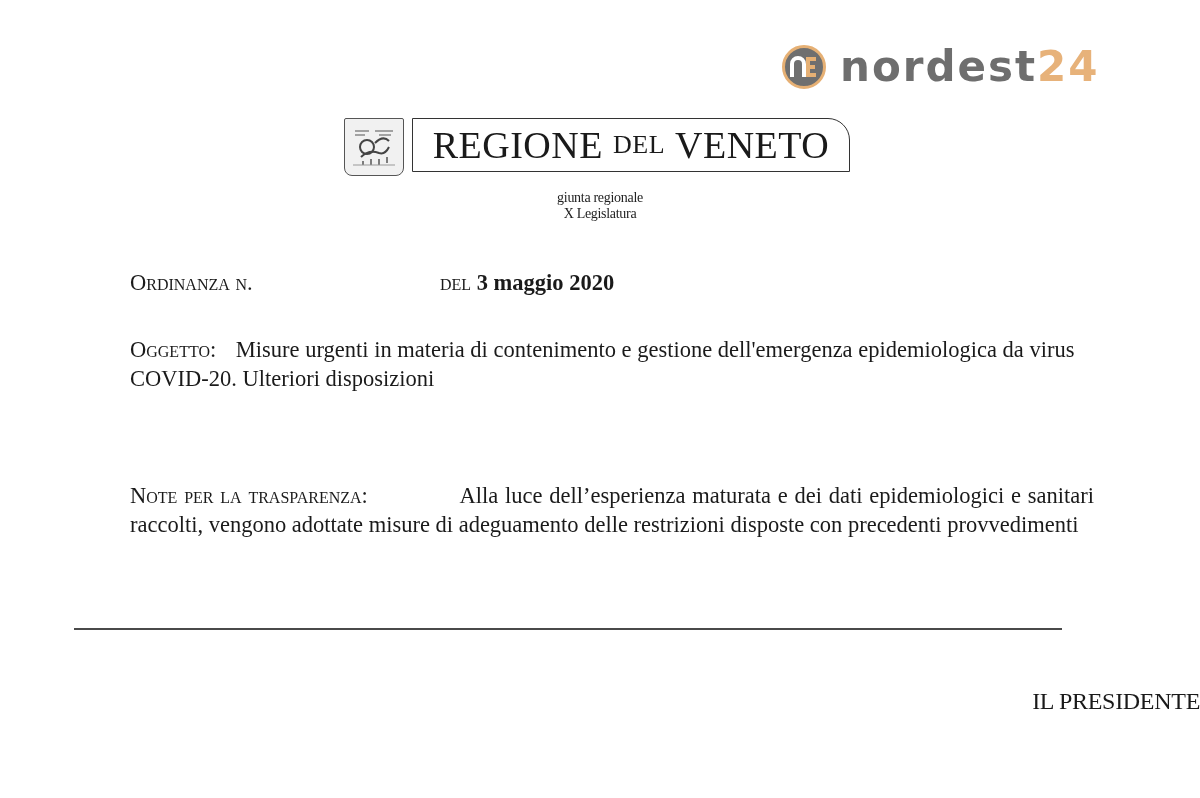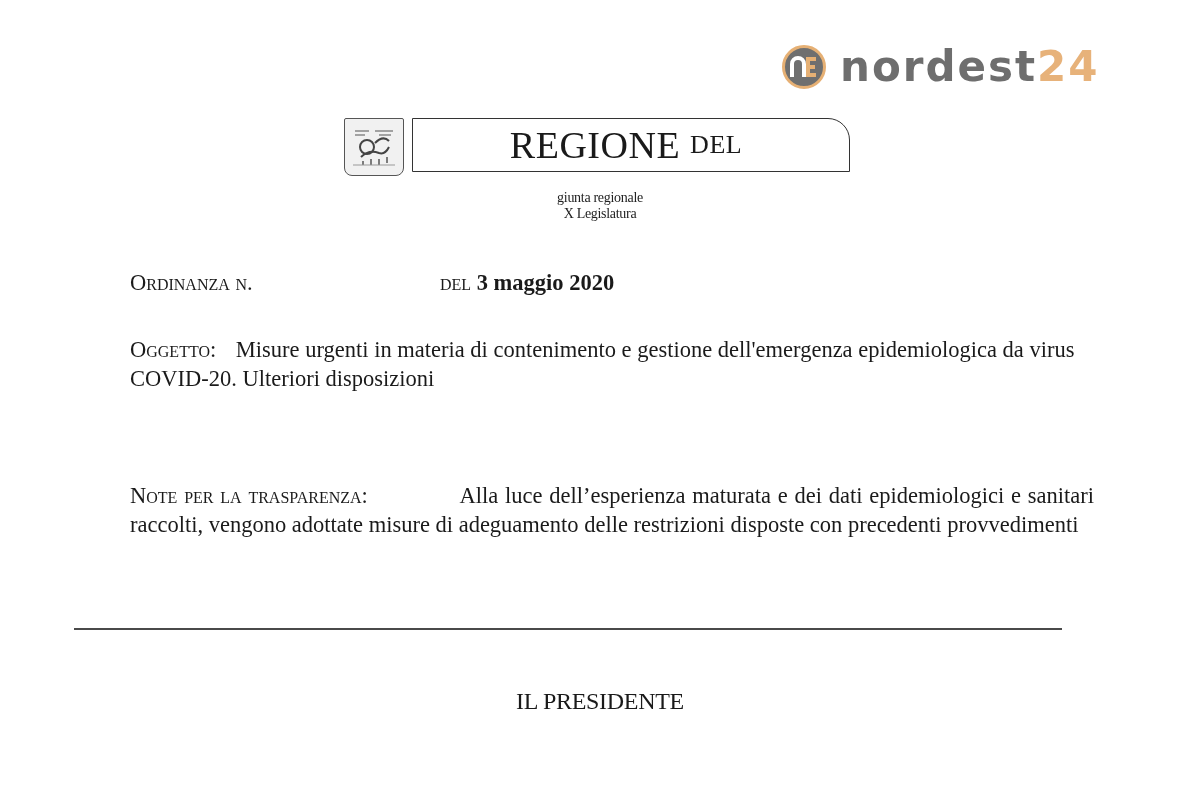--- a/index.html
+++ b/index.html
@@ -47,21 +47,21 @@
     .ordinanza { top: 268px; }
     .ordinanza .del { position: absolute; left: 310px; white-space: nowrap; }
     .ordinanza b { font-weight: bold; text-align: center; }
     .oggetto { top: 335px; width: 960px; }
     .oggetto .pad { display: inline-block; width: 14px; }
     .note { top: 481px; width: 964px; text-align: justify; }
     .note .gap { display: inline-block; width: 86px; }
 
     .rule { position: absolute; left: 74px; top: 628px; width: 988px; height: 2px; background: #4a4a4a; }
     .presidente {
-      position: absolute; left: 0; width: 1200px; top: 688px; text-align: center;
+      position: absolute; left: 0; width: 1200px; top: 688px; text-align: right;
       font-size: 24px; letter-spacing: -0.3px; color: #1a1a1a;
     }
   </style>
 </head>
 <body>
 
 <div class="watermark">
   <div class="wm-circle">
     <svg width="30" height="24" viewBox="0 0 30 24">
       <path d="M3 22 V9 a6 6 0 0 1 12 0 V22" fill="none" stroke="#ffffff" stroke-width="4"></path>
@@ -77,20 +77,21 @@
       <path d="M6 8 h14 M26 8 h18 M6 12 h10 M30 12 h12" stroke="#888" stroke-width="1.5"></path>
       <circle cx="18" cy="24" r="7" fill="none" stroke="#444" stroke-width="2"></circle>
       <path d="M12 34 q8 -8 18 -4 q6 2 10 -6 M26 20 q8 -8 14 -2" fill="none" stroke="#444" stroke-width="2"></path>
       <path d="M14 38 v4 M22 36 v6 M30 36 v6 M38 34 v6" stroke="#555" stroke-width="1.5"></path>
       <path d="M4 42 h42" stroke="#999" stroke-width="1"></path>
     </svg>
   </div>
   <div class="title-box">
     <span>REGIONE</span>
     <span class="small">DEL</span>
+    <span>VENETO</span>
   </div>
 </div>
 
 <div class="subtitle sub1">giunta regionale</div>
 <div class="subtitle sub2">X Legislatura</div>
 
 <div class="line ordinanza">
   <span class="sc">Ordinanza n.</span>
   <span class="del"><span class="sc">del</span> <b>3 maggio 2020</b></span>
 </div>

